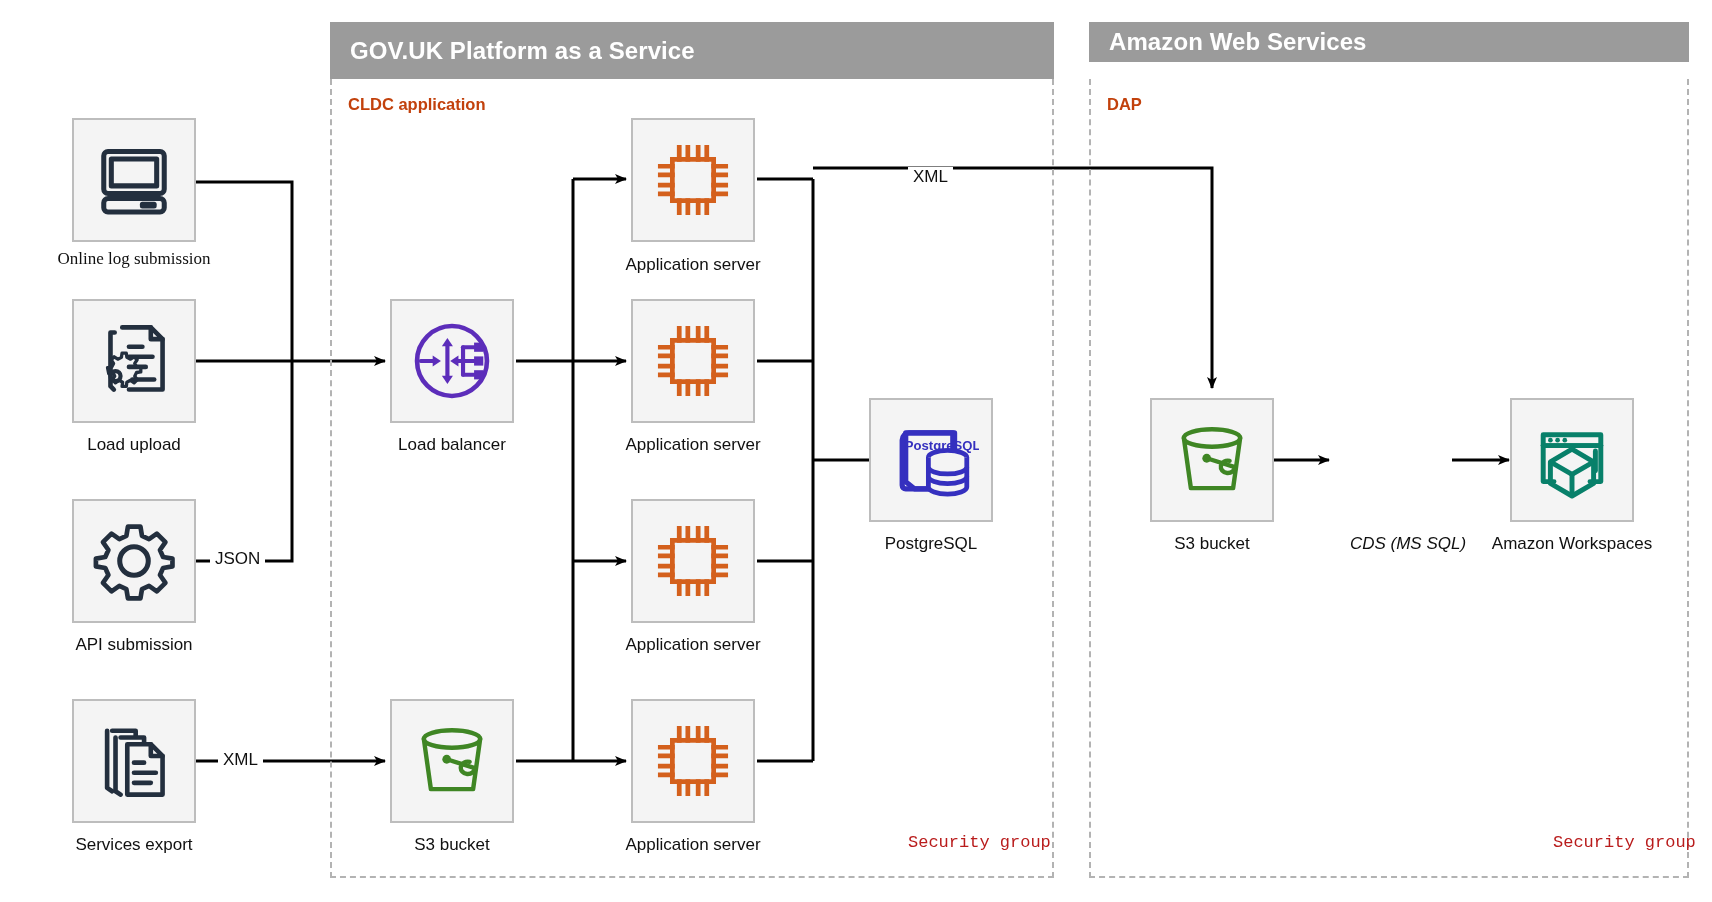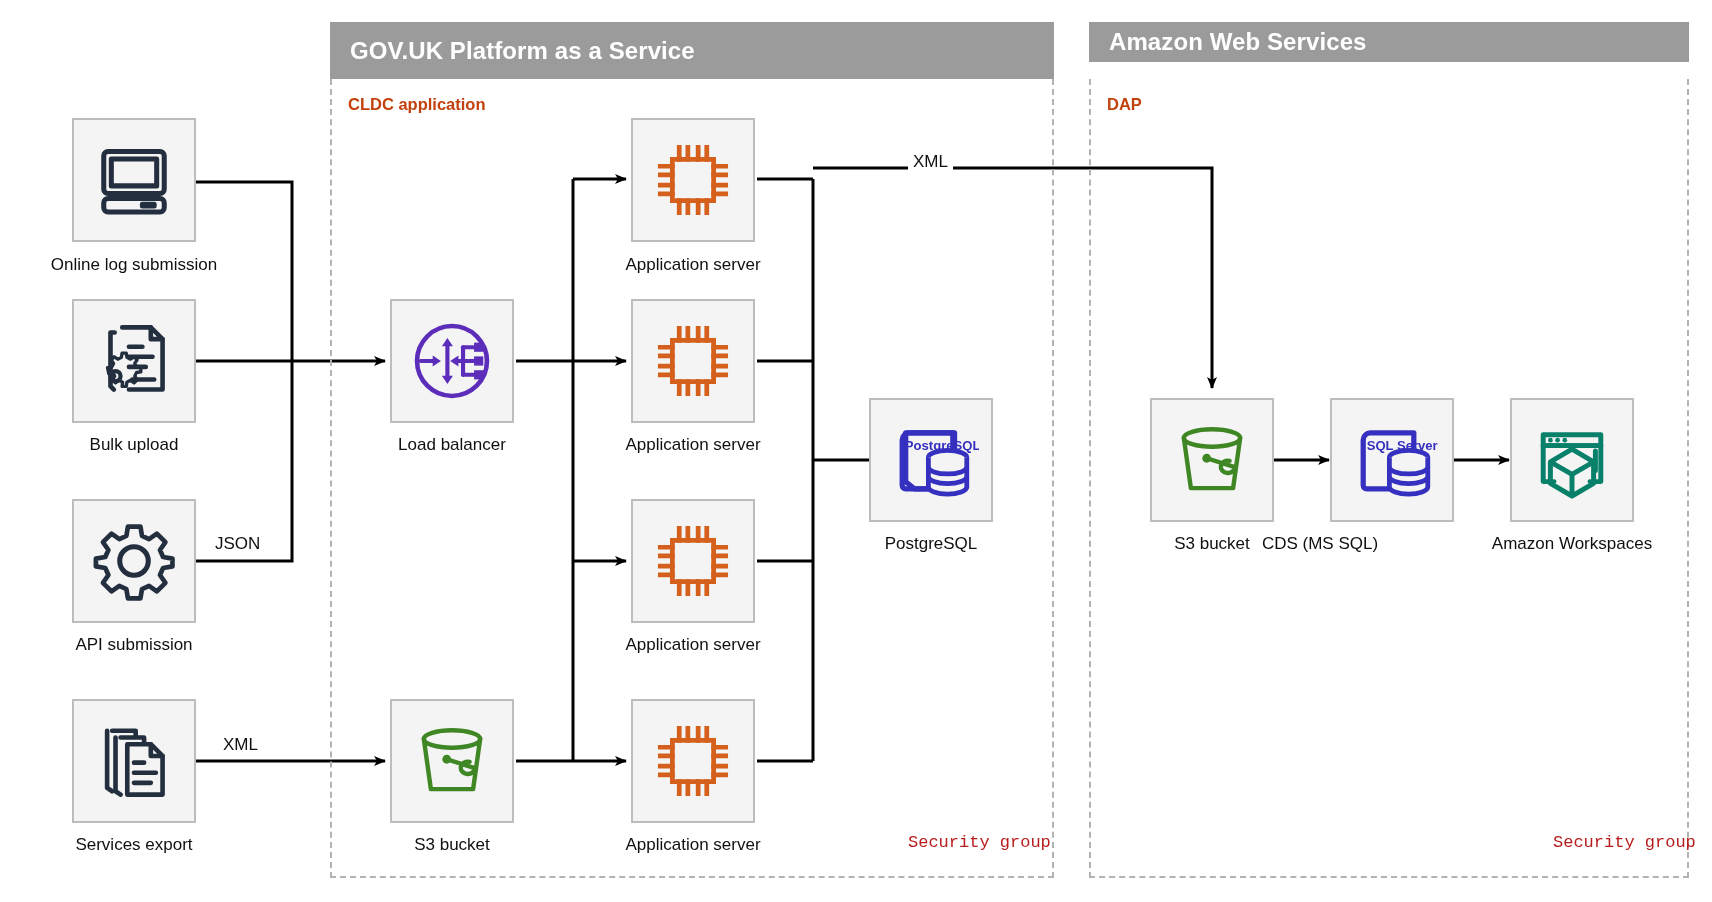--- a/index.html
+++ b/index.html
@@ -84,20 +84,21 @@
     white-space: nowrap;
   }
   .edge-label {
     position: absolute;
     font-size: 17px;
     color: #101010;
     font-family: "Liberation Sans", sans-serif;
     white-space: nowrap;
     background: #ffffff;
     padding: 0 5px;
+    margin-top: 15px;
   }
   .icon-svg { display: block; }
 </style>
 </head>
 <body>
 
 <div id="stage">
 
   <svg class="layer" viewBox="0 0 1712 902">
     <defs>
@@ -158,40 +159,40 @@
   <div class="node-box" style="left:72px; top:118px; width:124px; height:124px;">
     <svg class="icon-svg" width="84" height="84" viewBox="0 0 100 100">
       <g fill="none" stroke="#232f3e" stroke-width="6" stroke-linejoin="round" stroke-linecap="round">
         <rect x="14" y="16" width="72" height="50" rx="5"></rect>
         <rect x="23" y="25" width="54" height="32"></rect>
         <rect x="14" y="72" width="72" height="16" rx="5"></rect>
       </g>
       <rect x="57" y="76" width="20" height="8" rx="3" fill="#232f3e"></rect>
     </svg>
   </div>
-  <div class="node-label" style="left:0px; top:255px; width:268px;">Online log submission</div>
+  <div class="node-label" style="left:0px; top:249px; width:268px;font-family:Liberation Serif, serif;">Online log submission</div>
 
   <div class="node-box" style="left:72px; top:299px; width:124px; height:124px;">
     <svg class="icon-svg" width="84" height="84" viewBox="0 0 100 100">
       <g fill="none" stroke="#232f3e" stroke-width="5.5" stroke-linejoin="round" stroke-linecap="round">
         <path d="M27,16 L22,16 L22,80 L26,84"></path>
         <path d="M36,10 L70,10 L84,24 L84,84 L44,84"></path>
         <path d="M70,10 L70,24 L84,24"></path>
         <path d="M44,33 L60,33"></path>
         <path d="M44,45 L72,45"></path>
         <path d="M44,57 L64,57"></path>
         <path d="M48,72 L74,72"></path>
       </g>
       <g fill="none" stroke="#232f3e" stroke-width="5.5" stroke-linejoin="round">
         <path d="M22,56 l7,-2 l3,6 l-4,6 l5,5 l6,-4 l6,3 l-1,7 l7,0 l1,-7 l6,-3 l6,4 l5,-5 l-4,-6 l3,-6 l7,-1 l0,-7 l-7,-1 l-3,-6 l4,-6 l-5,-5 l-6,4 l-6,-3 l-1,-7 l-7,0 l-1,7 l-6,3 l-6,-4 l-5,5 l4,6 l-3,6 l-7,1 Z" transform="translate(-6,-4) scale(0.72) translate(14,40)"></path>
       </g>
       <circle cx="28" cy="68" r="6" fill="none" stroke="#232f3e" stroke-width="5"></circle>
     </svg>
   </div>
-  <div class="node-label" style="left:0px; top:435px; width:268px;">Bulk upload</div>
+  <div class="node-label" style="left:0px; top:435px; width:268px;">Load upload</div>
 
   <div class="node-box" style="left:72px; top:499px; width:124px; height:124px;">
     <svg class="icon-svg" width="84" height="84" viewBox="0 0 100 100">
       <path d="M42,8 L58,8 L60,20 L69,24 L79,17 L90,28 L83,38 L87,47 L99,49 L99,59
                L87,61 L83,70 L90,80 L79,91 L69,84 L60,88 L58,100 L42,100 L40,88
                L31,84 L21,91 L10,80 L17,70 L13,61 L1,59 L1,49 L13,47 L17,38
                L10,28 L21,17 L31,24 L40,20 Z" fill="none" stroke="#232f3e" stroke-width="6" stroke-linejoin="round" transform="translate(0,-4) scale(0.93) translate(4,6)"></path>
       <circle cx="50" cy="50" r="17" fill="none" stroke="#232f3e" stroke-width="6"></circle>
     </svg>
   </div>
@@ -327,33 +328,21 @@
         <ellipse cx="50" cy="25" rx="32" ry="10"></ellipse>
         <path d="M18,25 L26,82 L74,82 L82,25"></path>
         <path d="M44,48 L76,58"></path>
         <path d="M76,58 a8,7 0 1 1 -6,-7"></path>
       </g>
       <circle cx="44" cy="48" r="5" fill="#3f8624"></circle>
     </svg>
   </div>
   <div class="node-label" style="left:1088px; top:534px; width:248px;">S3 bucket</div>
 
-  <div class="node-box" style="left:1330px; top:398px; width:124px; height:124px;">
-    <svg class="icon-svg" width="96" height="96" viewBox="0 0 110 110">
-      <path d="M22,32 a8,8 0 0 1 8,-8 L80,24 L80,84 a4,4 0 0 1 -4,4 L26,88 a4,4 0 0 1 -4,-4 Z" fill="none" stroke="#3530bf" stroke-width="6" stroke-linejoin="round"></path>
-      <text x="26" y="44" font-family="'Liberation Sans', sans-serif" font-size="15" font-weight="bold" fill="#3530bf">SQL Server</text>
-      <g fill="#f4f4f4" stroke="#3530bf" stroke-width="5.5">
-        <ellipse cx="74" cy="52" rx="22" ry="8"></ellipse>
-        <path d="M52,52 L52,86 a22,8 0 0 0 44,0 L96,52" fill="#f4f4f4"></path>
-        <path d="M52,63 a22,8 0 0 0 44,0" fill="none"></path>
-        <path d="M52,74 a22,8 0 0 0 44,0" fill="none"></path>
-      </g>
-    </svg>
-  </div>
-  <div class="node-label" style="left:1196px; top:534px; width:248px;">CDS (MS SQL)</div>
+  <div class="node-label" style="left:1284px; top:534px; width:248px;font-style:italic;">CDS (MS SQL)</div>
 
   <div class="node-box" style="left:1510px; top:398px; width:124px; height:124px;">
     <svg class="icon-svg" width="90" height="90" viewBox="0 0 100 100">
       <g fill="none" stroke="#08806a" stroke-width="5.5" stroke-linejoin="round" stroke-linecap="round">
         <path d="M18,34 L18,74 L30,74"></path>
         <path d="M82,34 L82,74 L70,74"></path>
         <path d="M18,34 L82,34"></path>
         <path d="M18,22 L82,22 L82,34 L18,34 Z"></path>
         <path d="M76,40 L76,62"></path>
       </g>

